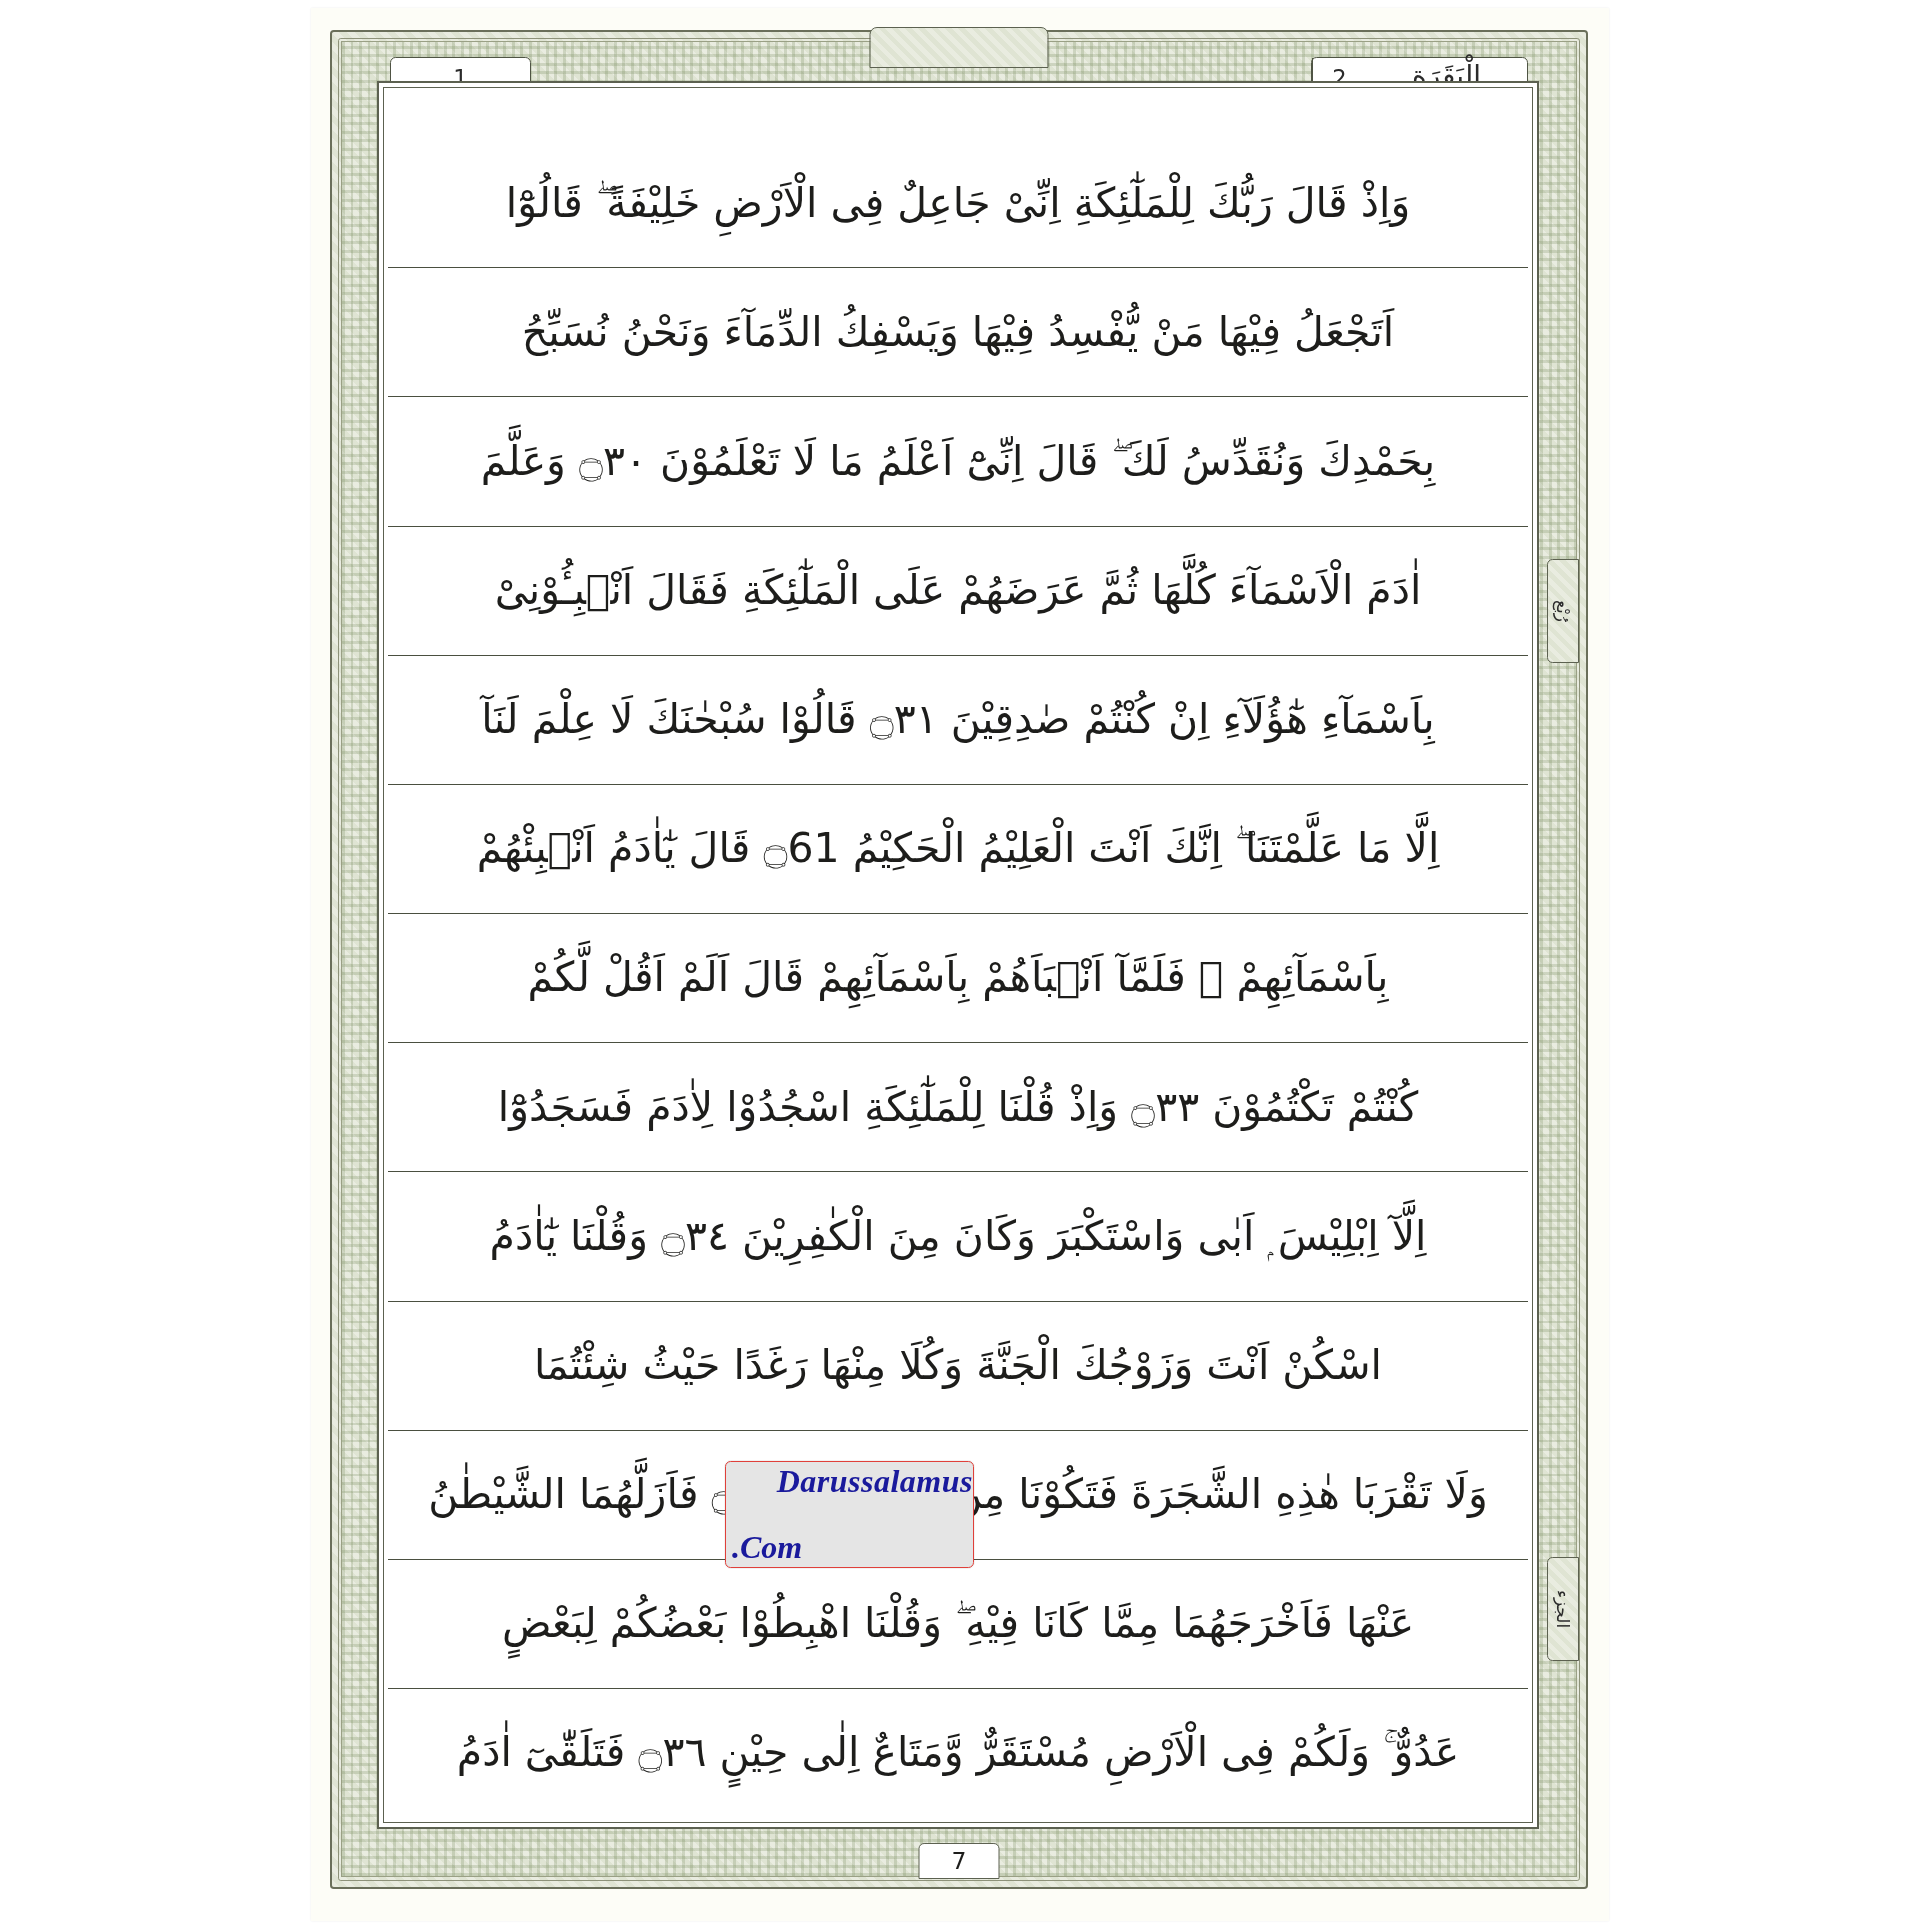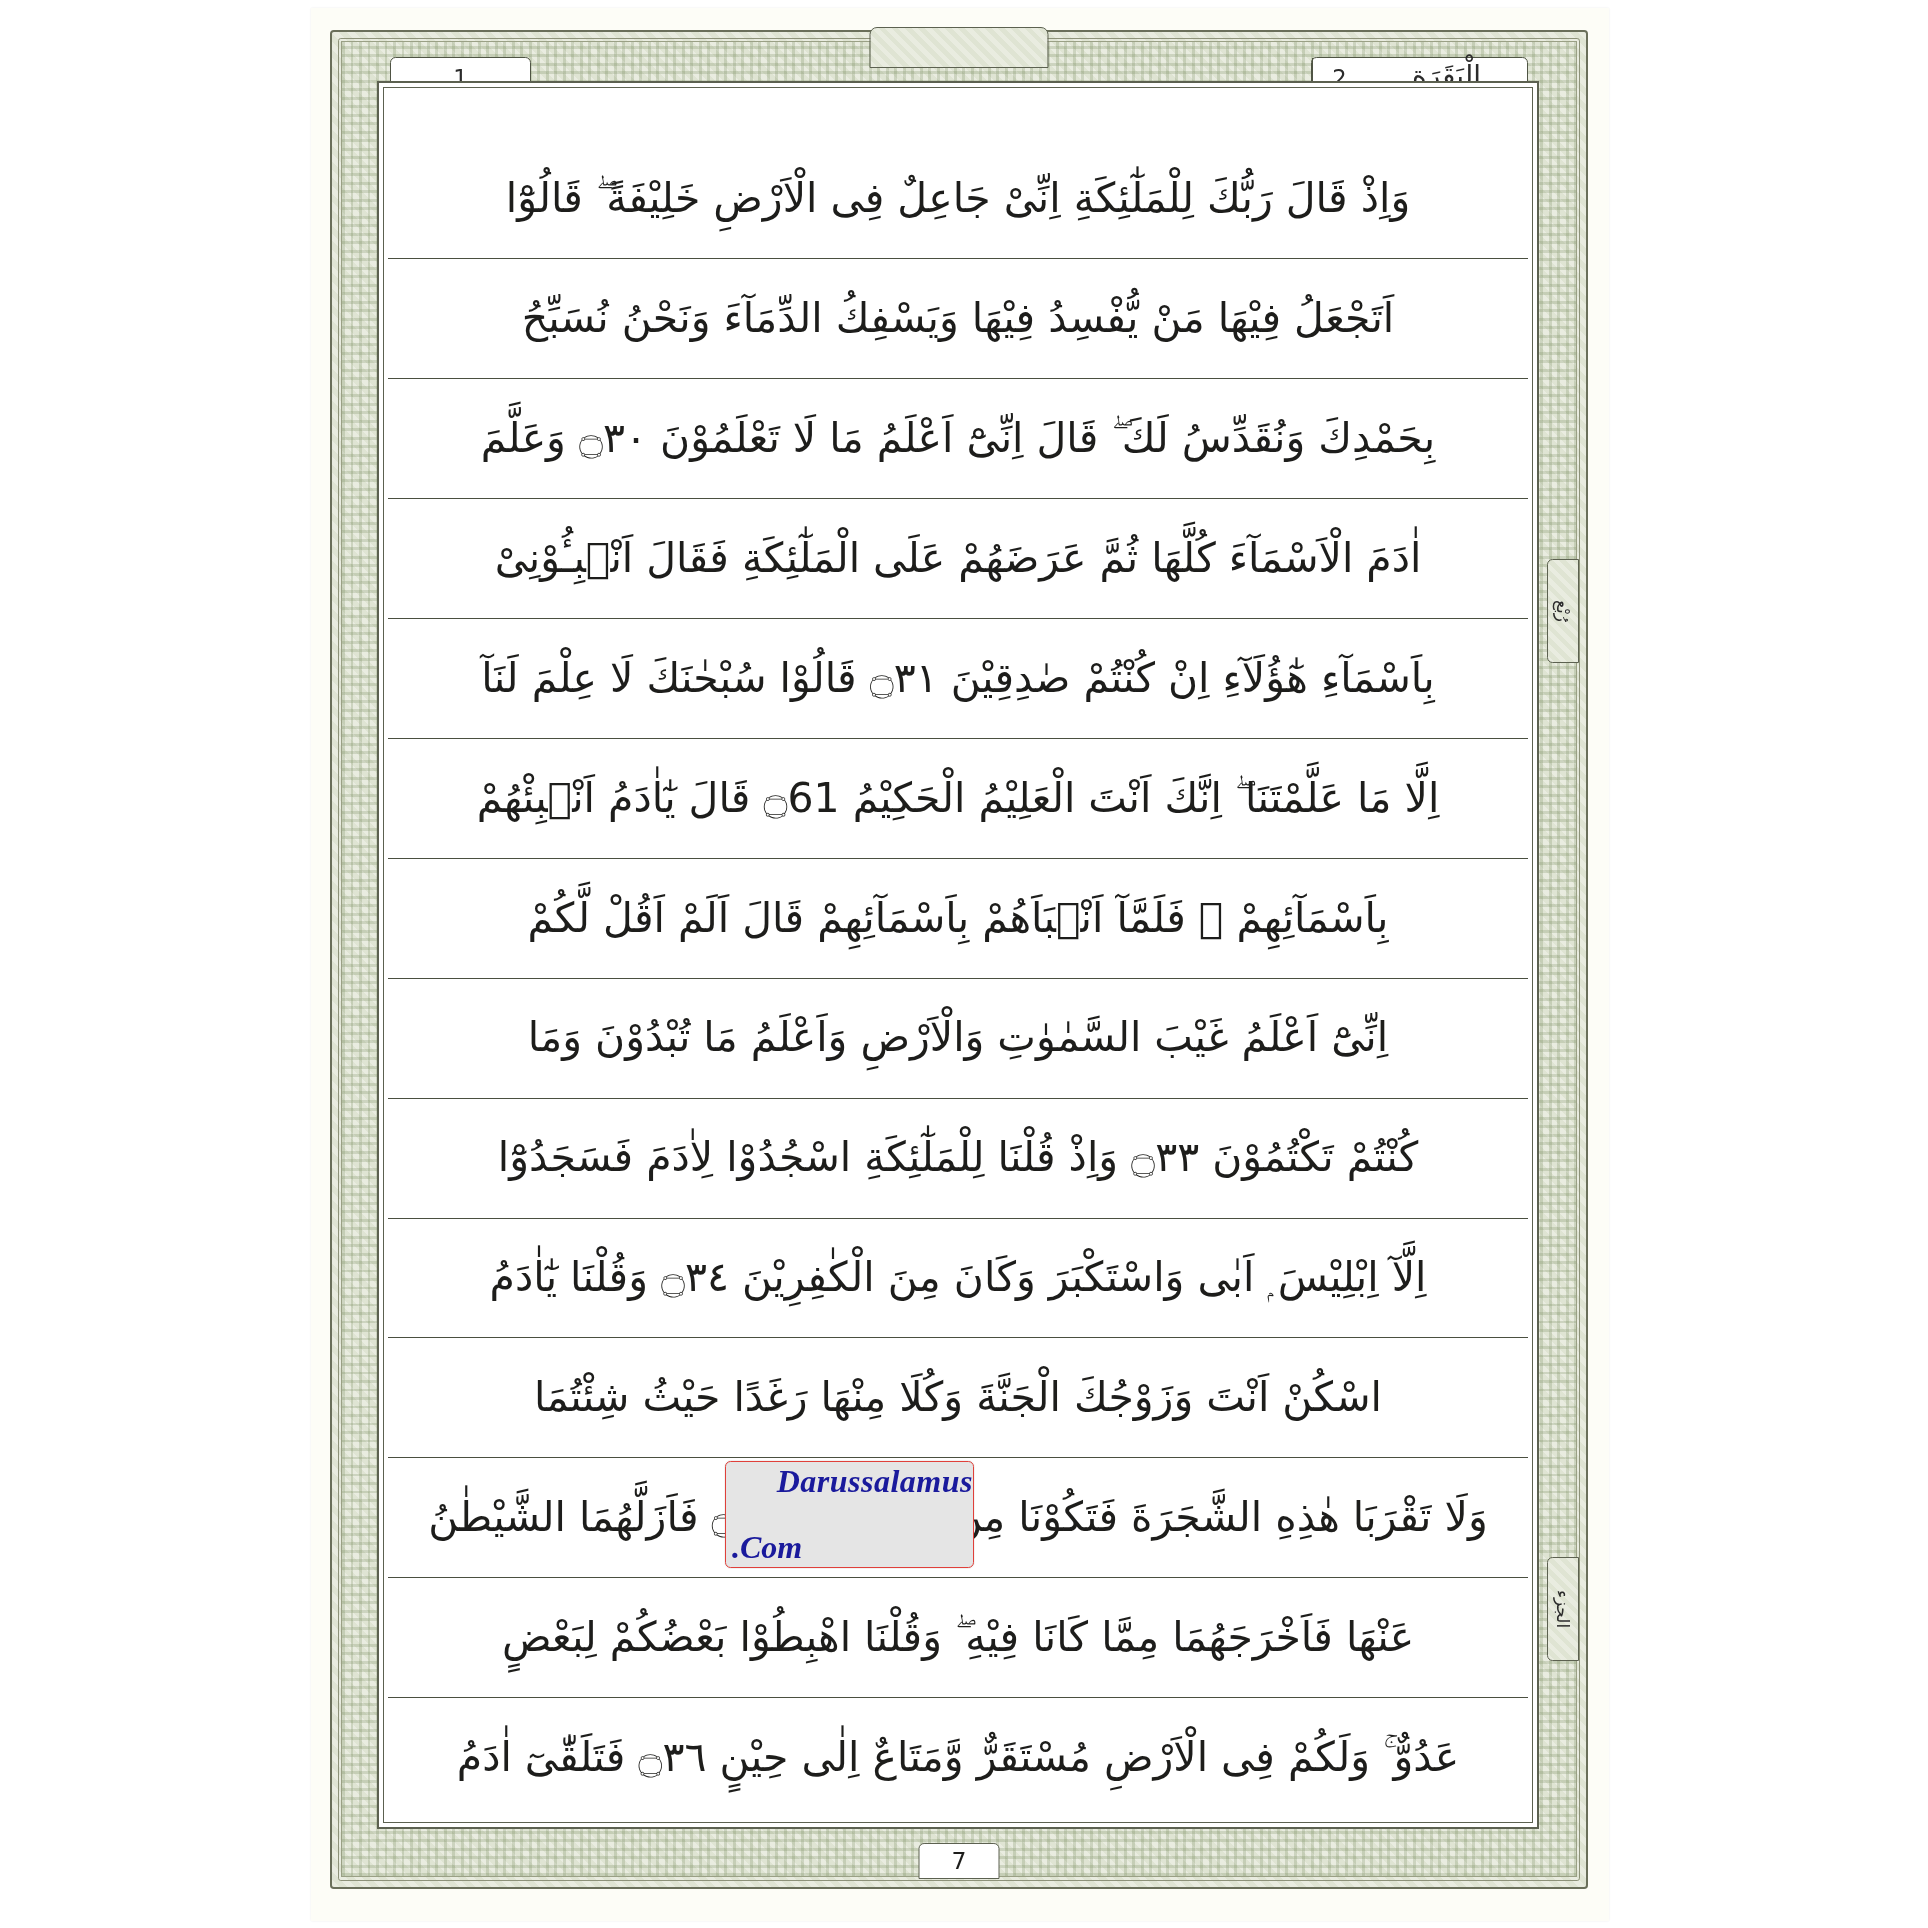--- a/index.html
+++ b/index.html
@@ -315,23 +315,20 @@
           <div class="line">
               <span class="ar">بِاَسْمَآءِ هٰٓؤُلَآءِ اِنْ كُنْتُمْ صٰدِقِيْنَ ۝٣١ قَالُوْا سُبْحٰنَكَ لَا عِلْمَ لَنَآ</span>
             </div>
           <div class="line">
               <span class="ar">اِلَّا مَا عَلَّمْتَنَا ۖ اِنَّكَ اَنْتَ الْعَلِيْمُ الْحَكِيْمُ ۝61 قَالَ يٰٓاٰدَمُ اَنْۢبِئْهُمْ</span>
             </div>
           <div class="line">
               <span class="ar">بِاَسْمَآئِهِمْ ۖ فَلَمَّآ اَنْۢبَاَهُمْ بِاَسْمَآئِهِمْ قَالَ اَلَمْ اَقُلْ لَّكُمْ</span>
             </div>
           <div class="line">
-              <span class="ar">اِنِّىْٓ اَعْلَمُ غَيْبَ السَّمٰوٰتِ وَالْاَرْضِ وَاَعْلَمُ مَا تُبْدُوْنَ وَمَا</span>
-            </div>
-          <div class="line">
               <span class="ar">كُنْتُمْ تَكْتُمُوْنَ ۝٣٣ وَاِذْ قُلْنَا لِلْمَلٰٓئِكَةِ اسْجُدُوْا لِاٰدَمَ فَسَجَدُوْٓا</span>
             </div>
           <div class="line">
               <span class="ar">اِلَّآ اِبْلِيْسَ ۭ اَبٰى وَاسْتَكْبَرَ وَكَانَ مِنَ الْكٰفِرِيْنَ ۝٣٤ وَقُلْنَا يٰٓاٰدَمُ</span>
             </div>
           <div class="line">
               <span class="ar">اسْكُنْ اَنْتَ وَزَوْجُكَ الْجَنَّةَ وَكُلَا مِنْهَا رَغَدًا حَيْثُ شِئْتُمَا</span>
             </div>
           <div class="line">
               <span class="ar">وَلَا تَقْرَبَا هٰذِهِ الشَّجَرَةَ فَتَكُوْنَا مِنَ الظّٰلِمِيْنَ ۝25 فَاَزَلَّهُمَا الشَّيْطٰنُ</span>

